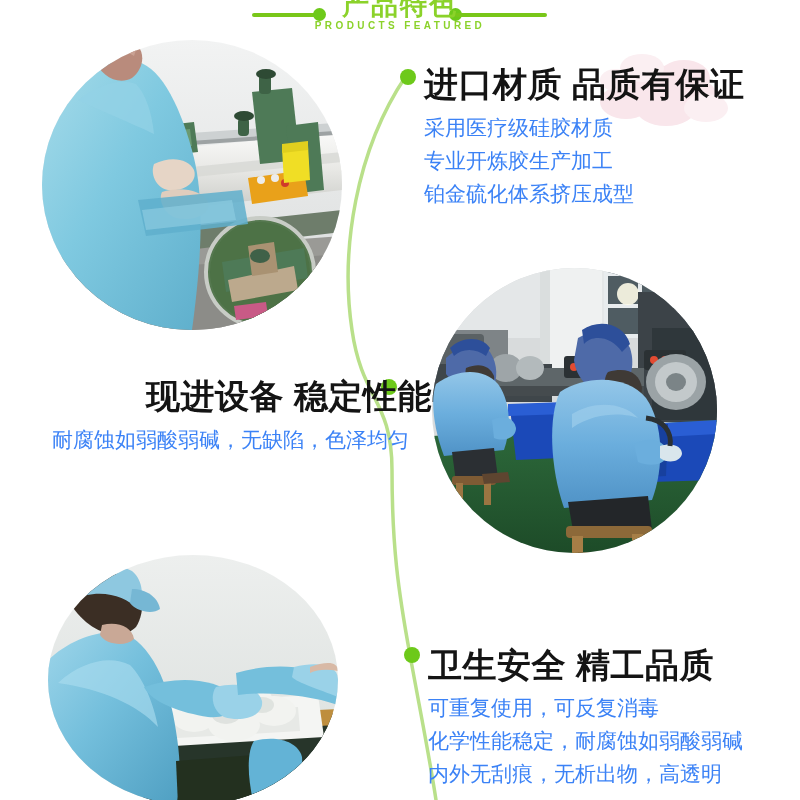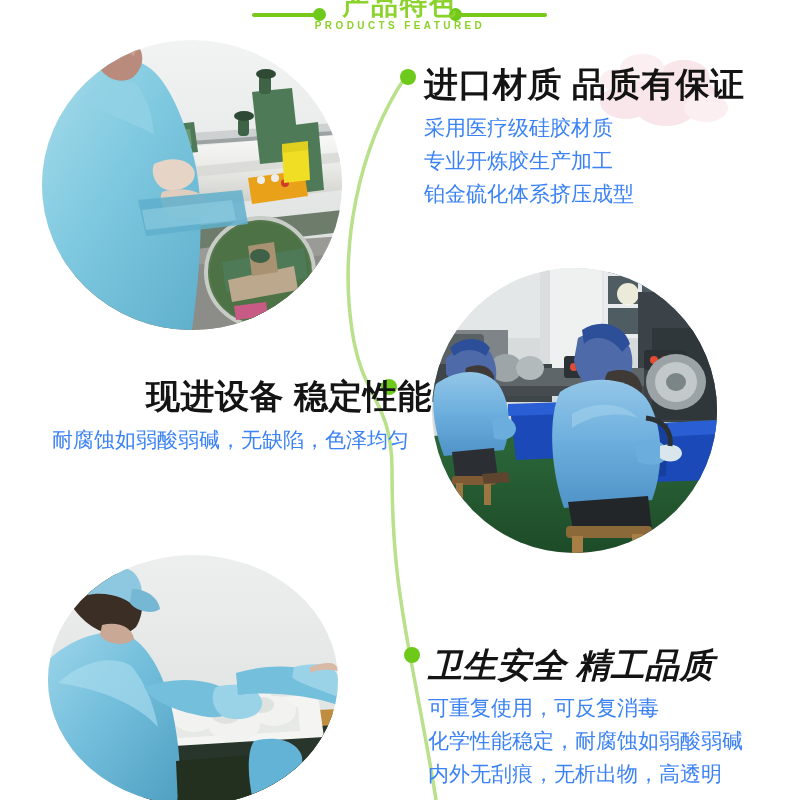--- a/index.html
+++ b/index.html
@@ -138,21 +138,21 @@
     white-space: nowrap;
     font-family: "DejaVu Serif", "Liberation Serif", serif;
   }
 
   #block-1 .block-title { left: 424px; top: 62px; }
   #block-1 .block-lines { left: 424px; top: 112px; }
 
   #block-2 .block-title { left: 146px; top: 374px; }
   #block-2 .block-lines { left: 52px;  top: 424px; text-align: right; width: 322px; }
 
-  #block-3 .block-title { left: 428px; top: 643px; font-style: italic; }
+  #block-3 .block-title { left: 428px; top: 643px; }
   #block-3 .block-lines { left: 428px; top: 692px; }
 
   .ln { display: block; }
 </style>
 </head>
 <body>
 
 <div id="page">
 
   <svg class="pink-cloud" viewBox="0 0 150 120">

